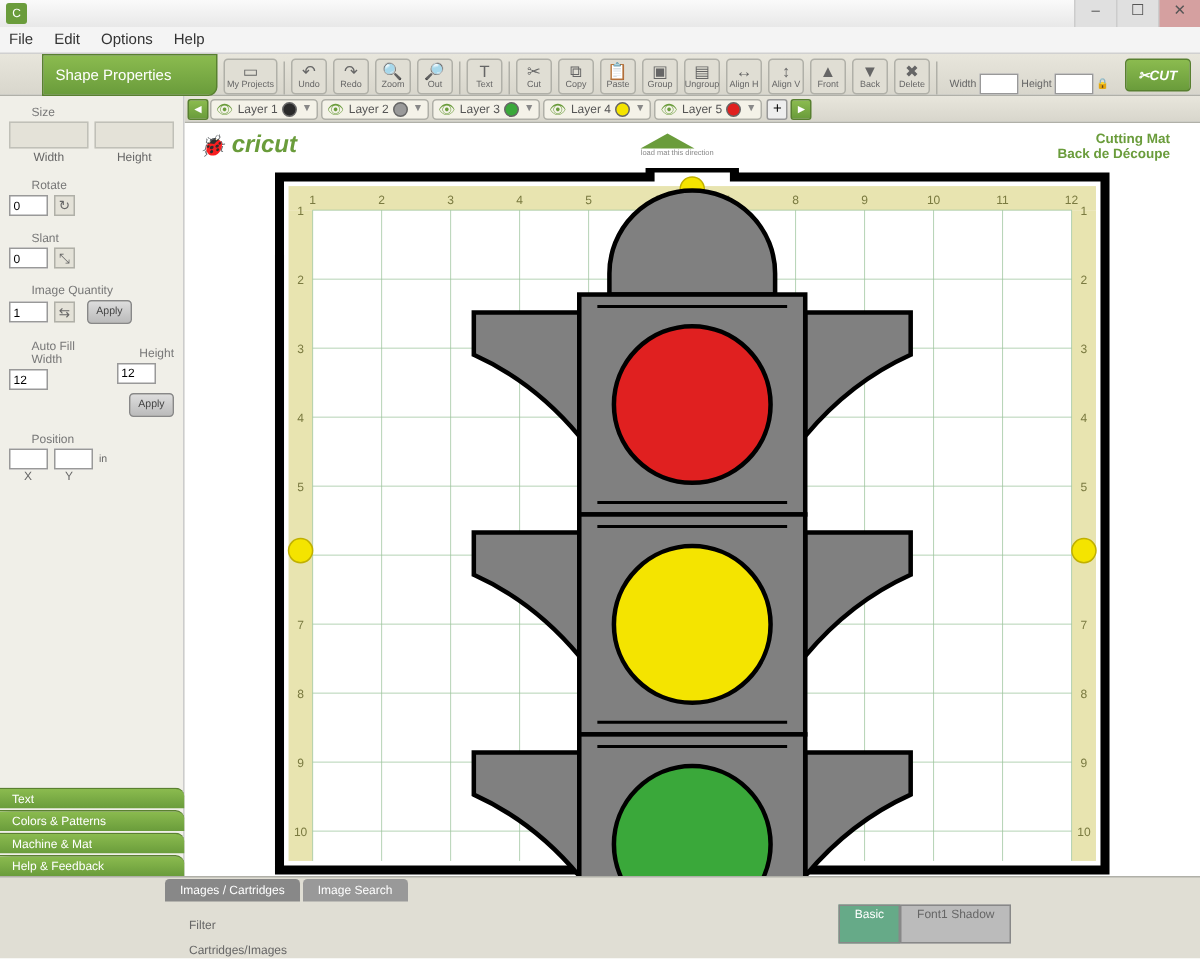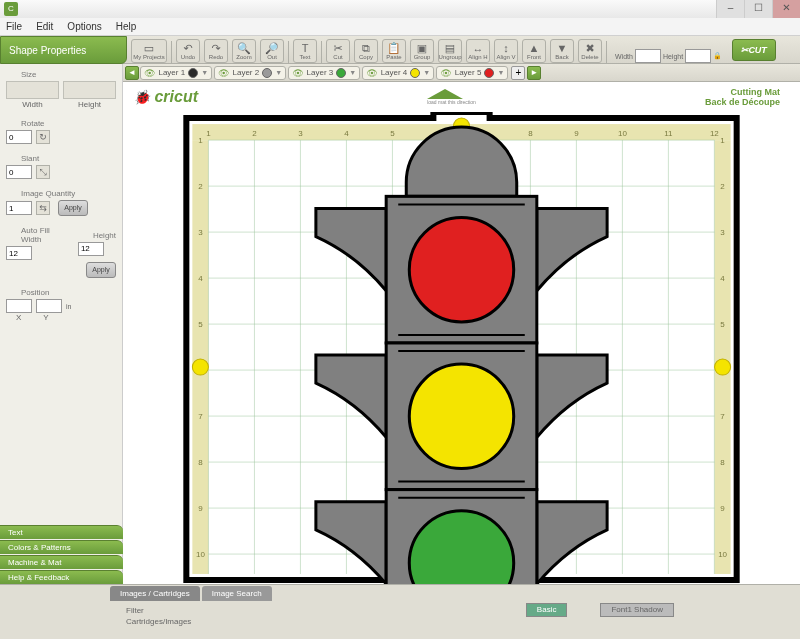--- a/index.html
+++ b/index.html
@@ -11,21 +11,21 @@
 .titlebar .winctrls { position: absolute; right: 0; top: 0; display: flex; }
 .titlebar .winctrls div { width: 28px; height: 18px; background: #e0e0e0; border-left: 1px solid #ccc; text-align: center; line-height: 16px; font-size: 10px; color: #555; }
 .titlebar .winctrls .wclose { background: #d5a0a0; }
 
 
 .menubar { height: 18px; background: #f4f4f4; border-bottom: 1px solid #d0d0d0; display: flex; align-items: center; padding-left: 6px; font-size: 10px; color: #333; }
 .menubar span { margin-right: 14px; cursor: pointer; }
 
 
 .toparea { height: 28px; background: linear-gradient(#e8e6dc,#d8d6cc); border-bottom: 1px solid #b0b0a8; display: flex; }
-.shapehdr { width: 127px; height: 28px; background: linear-gradient(#8bbb4f,#6a9c3b); color: #fff; font-size: 10px; display: flex; align-items: center; padding-left: 8px; border-radius: 0 0 6px 0; border: 1px solid #588030; }
+.shapehdr { width: 117px; height: 28px; background: linear-gradient(#8bbb4f,#6a9c3b); color: #fff; font-size: 10px; display: flex; align-items: center; padding-left: 8px; border-radius: 0 0 6px 0; border: 1px solid #588030; margin-left: 28px; }
 .toolbar { flex: 1; display: flex; align-items: flex-end; padding-left: 4px; gap: 4px; }
 .tbtn { width: 24px; height: 24px; background: #e0ded4; border: 1px solid #b0b0a8; border-radius: 3px; display: flex; flex-direction: column; align-items: center; justify-content: center; font-size: 6px; color: #666; }
 .tbtn .ic { font-size: 11px; line-height: 11px; }
 .tbtn.wide { width: 36px; }
 .tsep { width: 1px; height: 22px; background: #b0b0a8; }
 .whbox { display: flex; align-items: center; gap: 2px; margin-left: 4px; font-size: 7px; color: #666; }
 .whbox input { width: 26px; height: 14px; font-size: 8px; border: 1px solid #999; background: #fff; }
 .cutbtn { width: 44px; height: 22px; background: linear-gradient(#8bbb4f,#6a9c3b); color: #fff; border: 1px solid #588030; border-radius: 3px; font-size: 9px; font-weight: bold; font-style: italic; margin: 0 6px 2px 6px; display: flex; align-items: center; justify-content: center; }
 
 
@@ -64,21 +64,21 @@
 .matsvg { width: 100%; height: 100%; }
 
 
 .bottom { height: 55px; background: #e0ded4; border-top: 1px solid #b0b0a8; display: flex; flex-direction: column; }
 .bottabbar { height: 16px; display: flex; align-items: flex-end; padding-left: 110px; }
 .bottab { height: 15px; padding: 0 10px; font-size: 8px; color: #fff; background: #999; border-radius: 3px 3px 0 0; margin-right: 2px; line-height: 15px; }
 .bottab.active { background: #888; }
 .botrow { display: flex; align-items: center; padding: 2px 6px 0 126px; gap: 6px; font-size: 8px; color: #666; }
 .botrow select { width: 120px; height: 14px; font-size: 8px; background: #fff; border: 1px solid #999; }
 .modebar { display: flex; margin-left: auto; margin-right: 120px; }
-.modebtn { height: 14px; padding: 0 10px; font-size: 8px; background: #bbb; border: 1px solid #888; line-height: 12px; margin-left: 33px; }
+.modebtn { height: 26px; padding: 0 10px; font-size: 8px; background: #bbb; border: 1px solid #888; line-height: 12px; }
 .modebtn.active { background: #6a8; color: #fff; }
 </style>
 </head>
 <body>
 
 <div class="titlebar">
   <div class="appicon">C</div>
   <div class="winctrls">
     <div>–</div>
     <div>☐</div>

